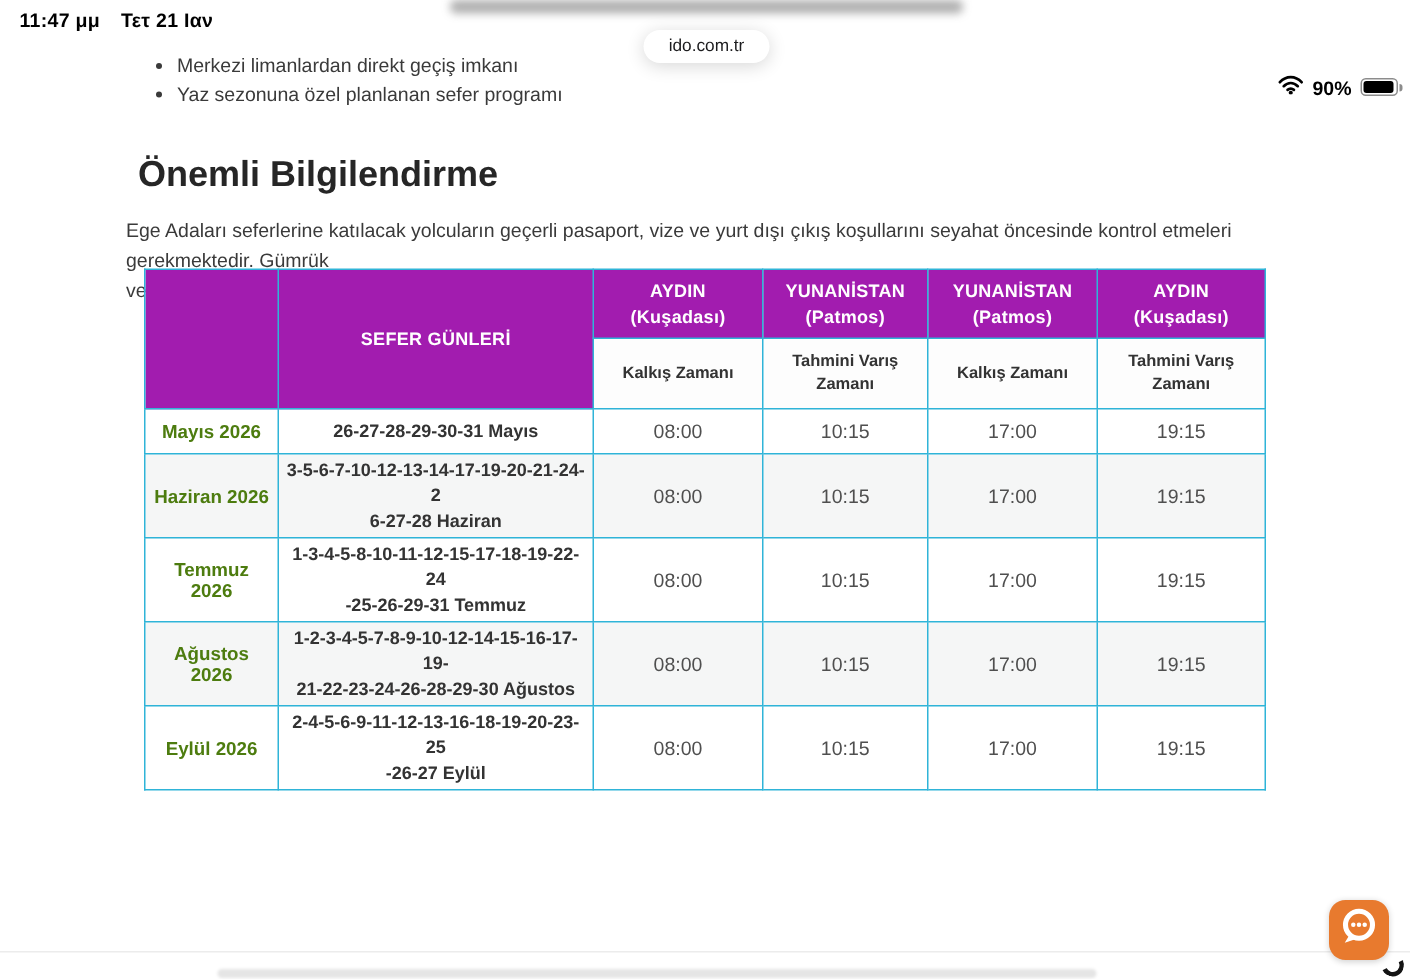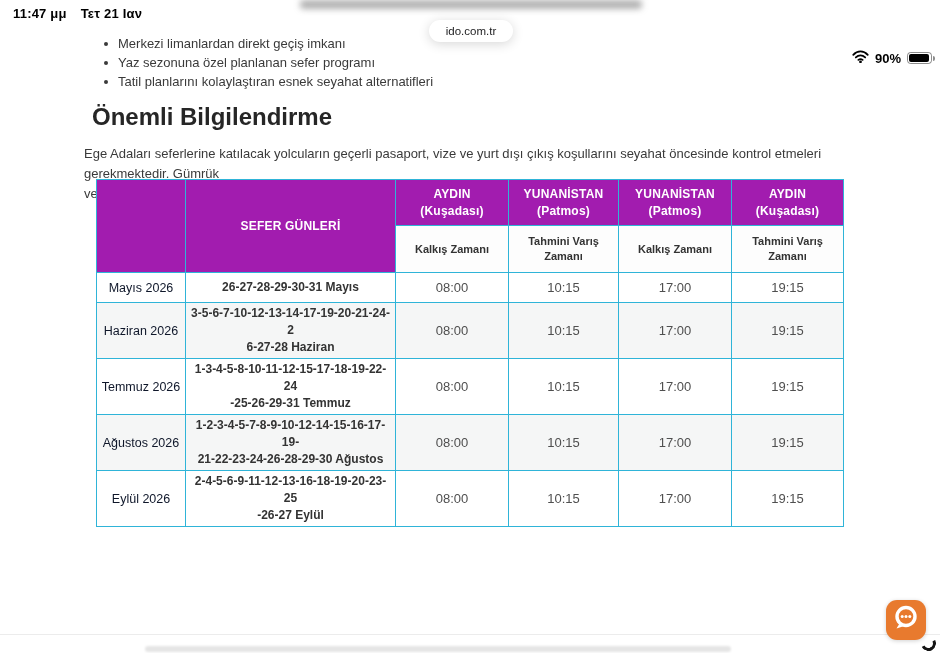--- a/index.html
+++ b/index.html
@@ -37,21 +37,21 @@
   .para{position:absolute;left:72px;top:132px;width:790px;margin:12px;font-size:13px;line-height:20px;
     color:#3a3a3a;white-space:pre-line;}
 
   
   .sched{position:absolute;left:96px;top:179px;border-collapse:collapse;table-layout:fixed;width:747px;}
   .sched th,.sched td{border:1px solid #2fb4d8;text-align:center;vertical-align:middle;
     padding:2px 4px;box-sizing:border-box;}
   .sched th.blue{background:#a21caf;color:#fff;font-size:12px;font-weight:700;white-space:pre-line;
     line-height:17px;letter-spacing:.2px;}
   .sched th.sub{background:#fdfdfd;color:#333;font-size:11px;font-weight:700;white-space:pre-line;line-height:15px;}
-  .sched td.month{font-weight:400;font-size:12.5px;color:#0f172a;}
+  .sched td.month{font-weight:700;font-size:12.5px;color:#4d7c0f;}
   .sched td.days{font-weight:700;font-size:12px;color:#333;white-space:pre-line;line-height:17px;margin-top:24px;}
   .sched td.time{font-size:13px;color:#4f4f4f;}
   .sched tbody tr:nth-child(even) td{background:#f5f6f6;}
   .sched tbody tr:nth-child(odd) td{background:#fff;}
 
   
   .footer-divider{position:absolute;left:0;top:634px;width:940px;height:1px;background:#ececec;}
   .footer-ghost{position:absolute;left:145px;top:646px;width:586px;height:6px;border-radius:3px;
     background:rgba(0,0,0,.10);filter:blur(1px);}
 
@@ -98,24 +98,20 @@
 
   <ul class="bullets">
     <li>
         <span class="dot"></span>
         <span>Merkezi limanlardan direkt geçiş imkanı</span>
       </li>
     <li>
         <span class="dot"></span>
         <span>Yaz sezonuna özel planlanan sefer programı</span>
       </li>
-    <li>
-        <span class="dot"></span>
-        <span>Tatil planlarını kolaylaştıran esnek seyahat alternatifleri</span>
-      </li>
   </ul>
 
   <h1 class="heading">Önemli Bilgilendirme</h1>
   <p class="para">Ege Adaları seferlerine katılacak yolcuların geçerli pasaport, vize ve yurt dışı çıkış  koşullarını seyahat öncesinde kontrol etmeleri gerekmektedir. Gümrük
 ve sınır geçiş süreçleri,  ilgili ülke mevzuatına tabidir.</p>
 
   <table class="sched">
     <colgroup>
       <col style="width:89px">
         <col style="width:210px">

